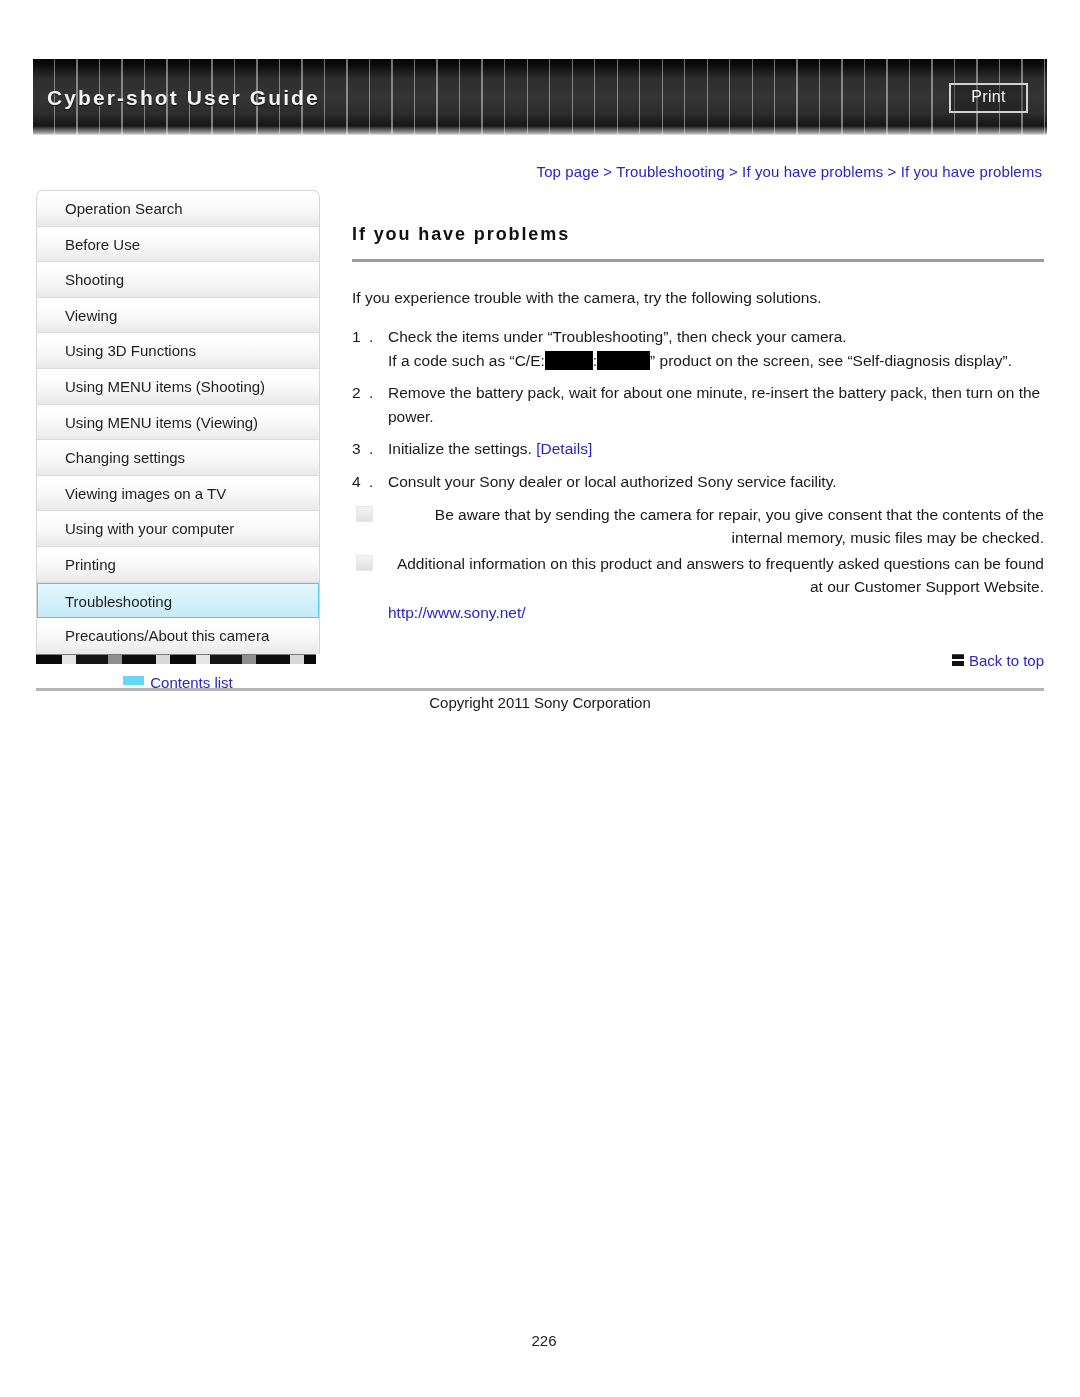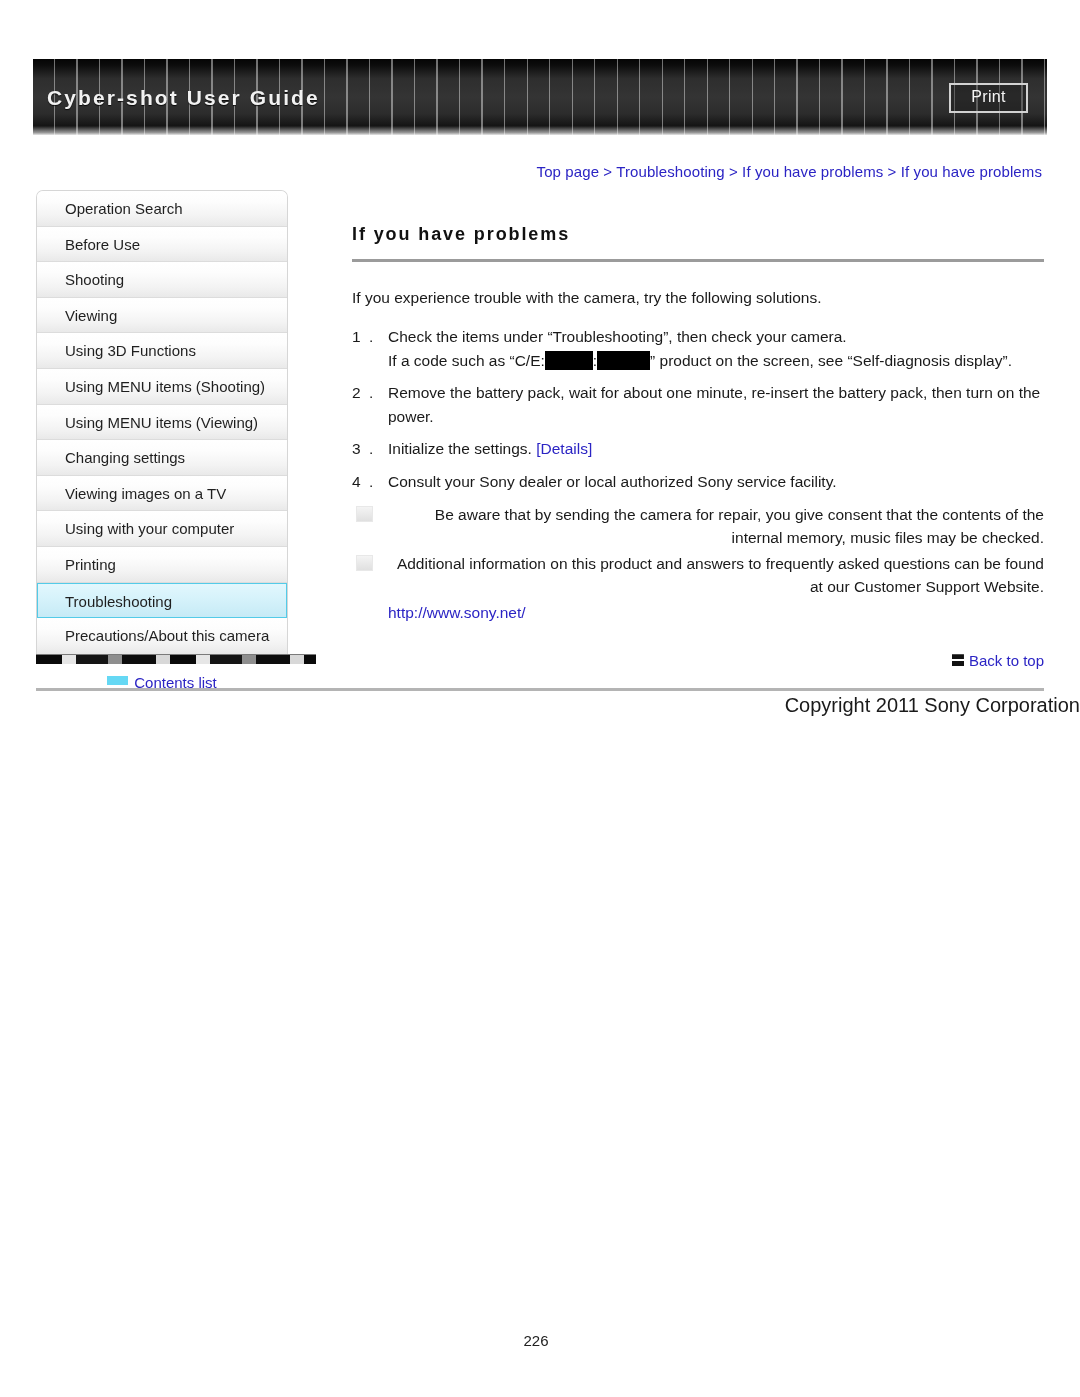--- a/index.html
+++ b/index.html
@@ -74,21 +74,21 @@
     color: #2b24c4;
     white-space: nowrap;
     letter-spacing: 0.1px;
   }
 
   
   .sidebar {
     position: absolute;
     left: 36px;
     top: 190px;
-    width: 252px;
+    width: 284px;
     border-radius: 26px;
   }
   .sidebar-panel {
     border: 1px solid #d6d6d6;
     border-bottom: none;
     border-radius: 7px 7px 0 0;
     overflow: hidden;
     background: #fbfbfb;
   }
   .sidebar-item {
@@ -280,27 +280,27 @@
     top: 688px;
     width: 1008px;
     height: 3px;
     background: #b4b4b4;
   }
   .copyright {
     position: absolute;
     left: 0;
     top: 694px;
     width: 1080px;
-    text-align: right;
-    font-size: 20px;
+    text-align: center;
+    font-size: 15px;
     color: #1a1a1a;
   }
   .page-number {
     position: absolute;
-    left: 4px;
+    left: 12px;
     top: 1332px;
     width: 1064px;
     text-align: center;
     font-size: 15px;
     color: #222222;
   }
 </style>
 </head>
 <body>
 

